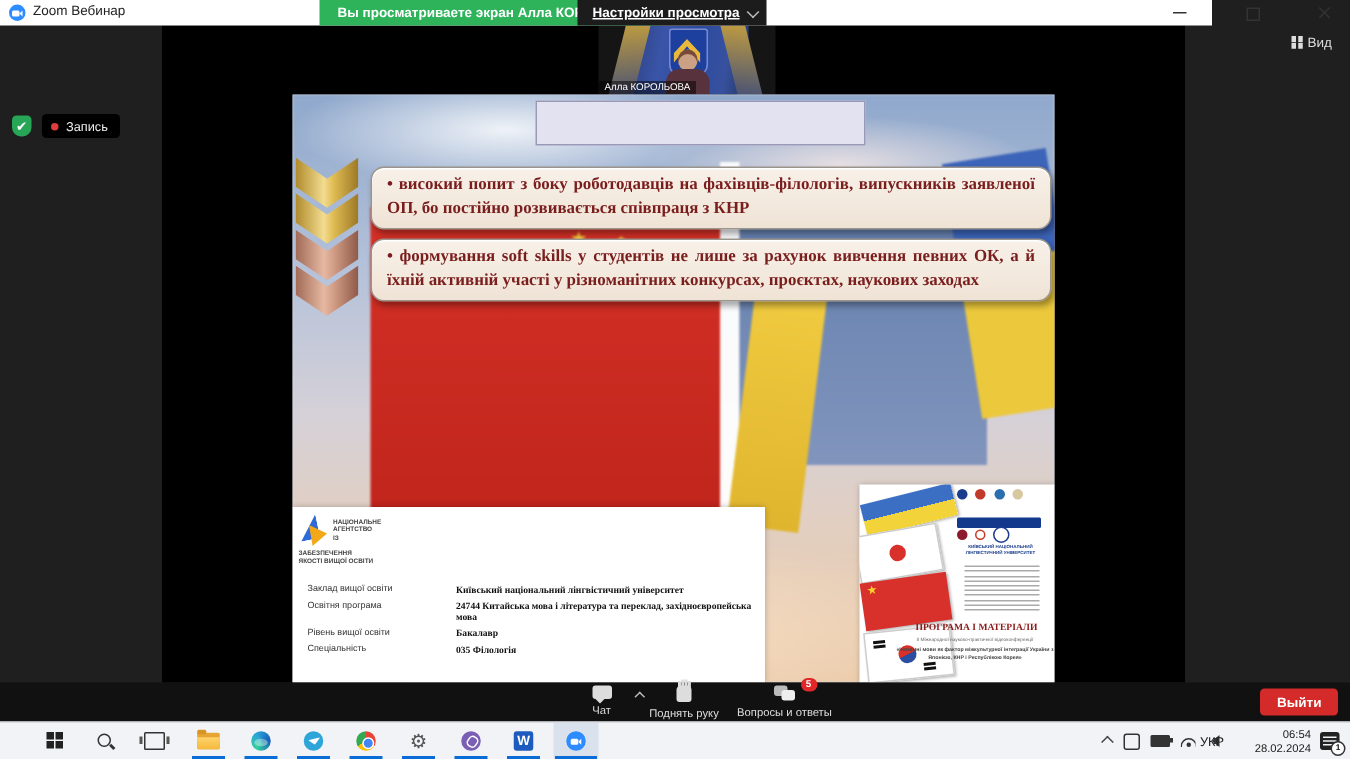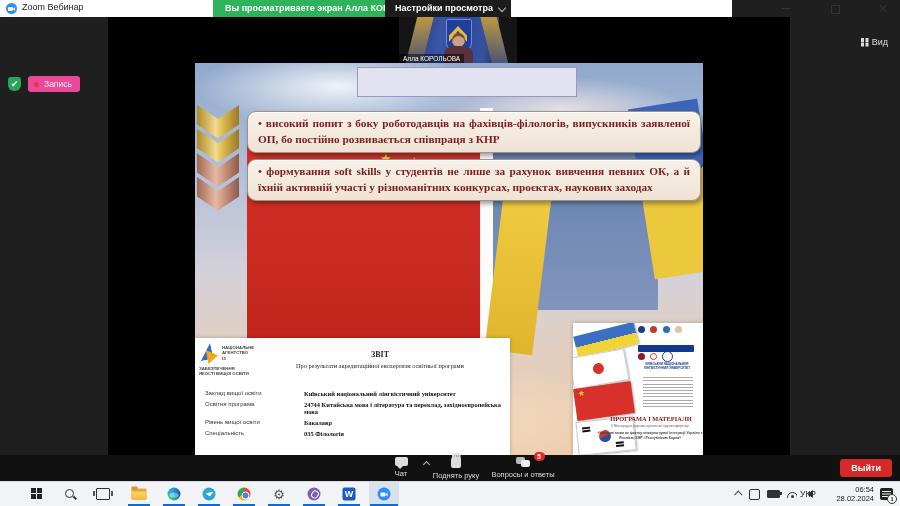--- a/index.html
+++ b/index.html
@@ -1,42 +1,42 @@
 <!DOCTYPE html>
 <html><head>
 <meta charset="utf-8">
 <style>
   html,body{margin:0;padding:0;background:#000;}
   #screen{position:relative;width:900px;height:506px;overflow:hidden;
           font-family:"Liberation Sans",sans-serif;background:#1f1f1f;}
 
   
-  .titlebar{position:absolute;left:0;top:0;width:732px;height:17px;background:#fff;z-index:40;}
+  .titlebar{position:absolute;left:0;top:0;width:808px;height:17px;background:#fff;z-index:40;}
   .zoom-logo{position:absolute;left:6px;top:3px;width:11px;height:11px;border-radius:50%;background:#2d8cff;}
   .zoom-logo::before{content:"";position:absolute;left:2px;top:3.5px;width:4.5px;height:4px;background:#fff;border-radius:1px;}
   .zoom-logo::after{content:"";position:absolute;left:7px;top:3.5px;border-top:2px solid transparent;border-bottom:2px solid transparent;border-right:2.5px solid #fff;}
   .app-title{position:absolute;left:22px;top:2px;font-size:9px;color:#222;}
   .banner{position:absolute;left:213px;top:0;height:17px;line-height:17px;padding:0 12px;background:#2eb35a;color:#fff;font-size:9px;font-weight:bold;}
-  .viewset{position:absolute;left:385px;top:0;height:17px;line-height:17px;padding:0 18px 0 10px;background:#1c1c1c;color:#fff;font-size:9px;font-weight:bold;}
+  .viewset{position:absolute;left:385px;top:0;height:17px;line-height:17px;padding:0 18px 0 10px;background:#1c1c1c;color:#fff;font-size:9px;font-weight:bold;text-decoration:underline;}
   .viewset .car{position:absolute;right:6px;top:5px;width:5px;height:5px;border-right:1.5px solid #bbb;border-bottom:1.5px solid #bbb;transform:rotate(45deg);}
   .wbtn{position:absolute;top:0;width:34px;height:17px;}
   .wbtn.min{left:770px}.wbtn.max{left:818px}.wbtn.cls{left:866px}
   .wbtn.min::before{content:"";position:absolute;left:12px;top:8px;width:9px;height:1px;background:#333;}
   .wbtn.max::before{content:"";position:absolute;left:13px;top:5px;width:7px;height:7px;border:1px solid #333;}
   .wbtn.cls::before,.wbtn.cls::after{content:"";position:absolute;left:12px;top:8px;width:10px;height:1px;background:#333;}
   .wbtn.cls::before{transform:rotate(45deg);} .wbtn.cls::after{transform:rotate(-45deg);}
 
   
   .stage{position:absolute;left:0;top:17px;width:900px;height:438px;background:#1f1f1f;}
   .share-black{position:absolute;left:108px;top:0;width:682px;height:438px;background:#000;}
-  .view-btn{position:absolute;right:12px;top:20px;color:#ddd;font-size:9px;}
+  .view-btn{position:absolute;right:12px;top:6px;color:#ddd;font-size:9px;}
   .grid-ic{display:inline-block;width:8px;height:8px;vertical-align:-1px;margin-right:3px;position:relative;}
   .grid-ic::before{content:"";position:absolute;width:3.5px;height:3.5px;background:#ddd;box-shadow:4.5px 0 #ddd,0 4.5px #ddd,4.5px 4.5px #ddd;}
   .shield{position:absolute;left:8px;top:60px;width:13px;height:14px;background:#27a658;border-radius:3px 3px 6px 6px;color:#fff;font-size:9px;line-height:14px;text-align:center;}
-  .recpill{position:absolute;left:28px;top:59px;height:16px;background:#ec4899;border-radius:3px;color:#eee;font-size:8.5px;line-height:16px;padding:0 8px 0 16px;}
+  .recpill{position:absolute;left:28px;top:59px;height:16px;background:#000000;border-radius:3px;color:#eee;font-size:8.5px;line-height:16px;padding:0 8px 0 16px;}
   .recpill::before{content:"";position:absolute;left:6px;top:5.5px;width:5px;height:5px;border-radius:50%;background:#e23b3b;}
 
   
   .thumb{position:absolute;left:399px;top:0px;width:118px;height:46px;overflow:hidden;background:#151515;}
   .thumb .bgflag{position:absolute;left:18px;top:0;width:82px;height:46px;background:linear-gradient(100deg,#2b3e7e 0%,#3a55a8 30%,#2b4aa0 55%,#37519e 80%,#22335f 100%);}
   .thumb .drapeL{position:absolute;left:12px;top:-4px;width:16px;height:60px;background:linear-gradient(160deg,#c9a23c,#31437f);transform:rotate(14deg);}
   .thumb .drapeR{position:absolute;right:14px;top:-4px;width:16px;height:60px;background:linear-gradient(200deg,#c9a23c,#31437f);transform:rotate(-14deg);}
   .thumb .emblem{position:absolute;left:47px;top:2px;width:24px;height:30px;background:#1d3f9e;border:1px solid #7b8bd0;border-radius:2px 2px 8px 8px;}
   .thumb .emblem::after{content:"";position:absolute;left:2px;top:6px;width:18px;height:16px;background:#e8b93a;clip-path:polygon(0 100%,50% 30%,100% 100%,100% 60%,50% 0,0 60%);}
   .thumb .head{position:absolute;left:53px;top:16px;width:13px;height:14px;border-radius:50% 50% 46% 46%;background:#caa184;box-shadow:inset 0 3px 0 #7a4a38;}
@@ -247,24 +247,20 @@
         <div class="agency">
           <div class="naqa">
               <div class="t1"></div>
               <div class="t2"></div>
             </div>
           <div class="agtext">НАЦІОНАЛЬНЕ
 АГЕНТСТВО
 ІЗ ЗАБЕЗПЕЧЕННЯ
 ЯКОСТІ ВИЩОЇ ОСВІТИ</div>
         </div>
-        <div class="dhead">
-          <div class="t">ЗВІТ</div>
-          <div class="s">Про результати акредитаційної експертизи освітньої програми</div>
-        </div>
         <div class="dfields">
           <div class="lbl">Заклад вищої освіти</div>
           <div class="val">Київський національний лінгвістичний університет</div>
           <div class="lbl">Освітня програма</div>
           <div class="val">24744 Китайська мова і література та переклад, західноєвропейська мова</div>
           <div class="lbl">Рівень вищої освіти</div>
           <div class="val">Бакалавр</div>
           <div class="lbl">Спеціальність</div>
           <div class="val">035 Філологія</div>
         </div>

